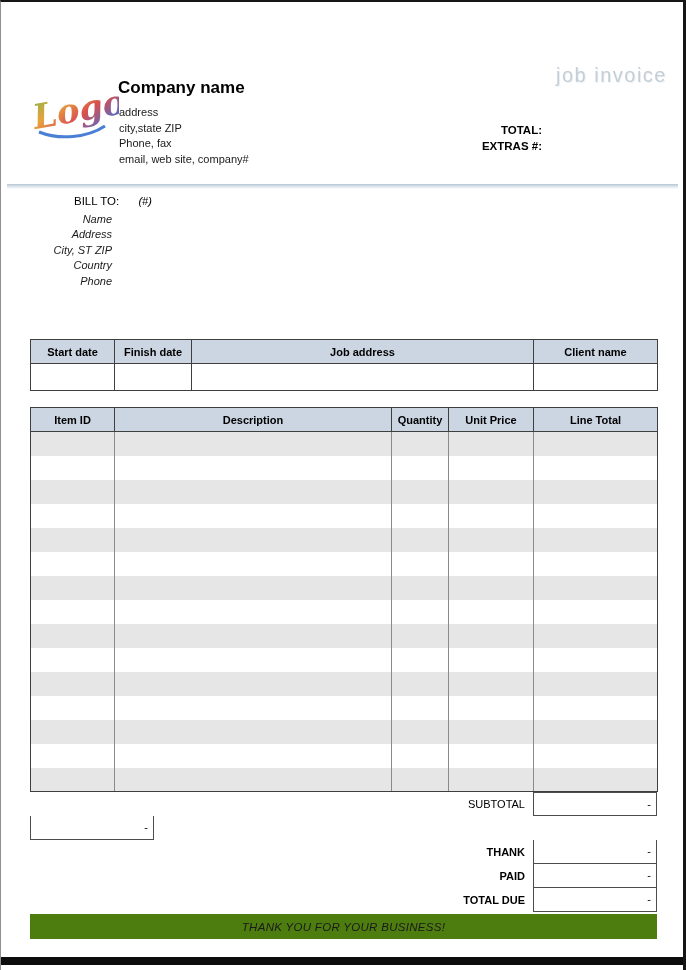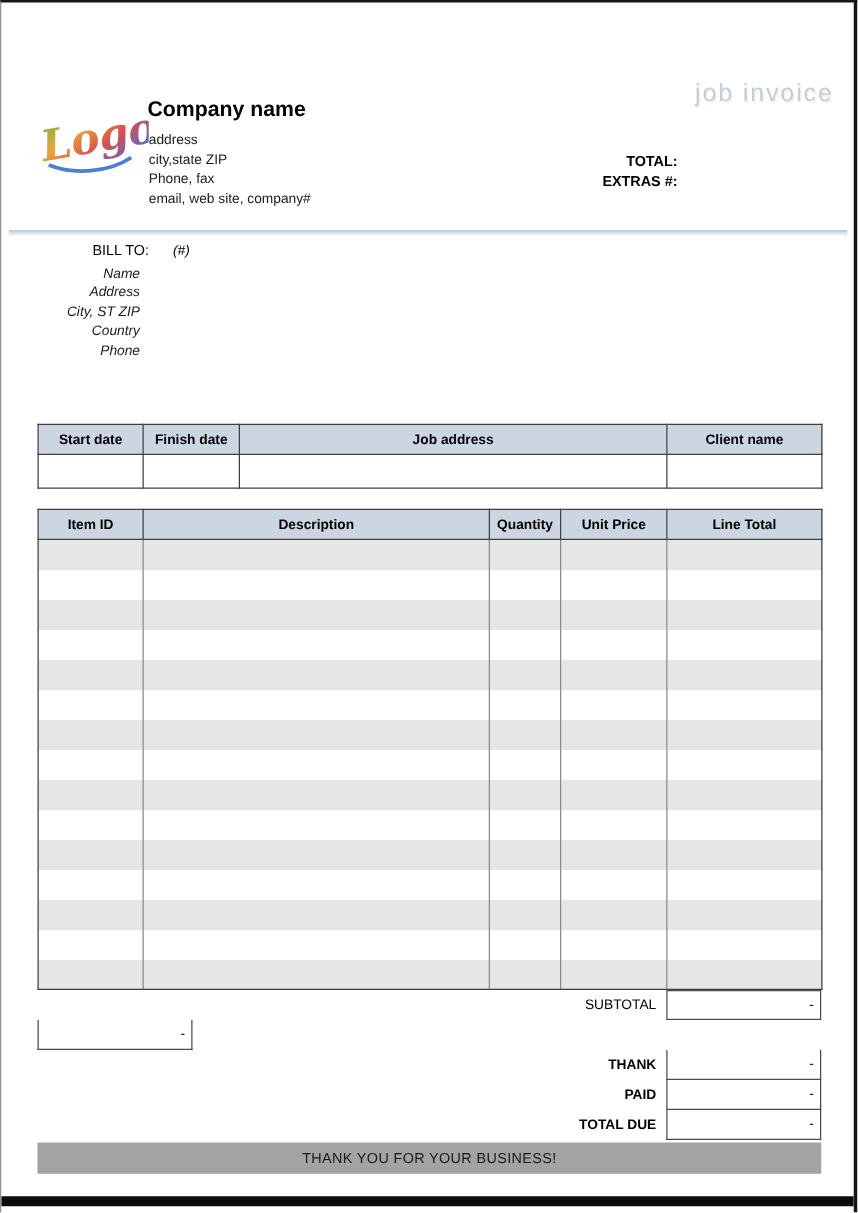--- a/index.html
+++ b/index.html
@@ -39,22 +39,22 @@
   .items-table td:first-child{border-left-color:#3f3f3f;}
   .items-table td:last-child{border-right-color:#3f3f3f;}
   .items-table tbody tr:last-child td{border-bottom:1px solid #3f3f3f;}
   .items-table tbody tr:nth-child(odd) td{background:var(--row-stripe);}
   .totals{width:627px;}
   .totals-row{display:flex;height:24px;}
   .totals-label{width:503px;text-align:right;padding-right:8px;font-size:11px;line-height:24px;}
   .totals-row.bold .totals-label{font-weight:bold;}
   .totals-value{width:124px;border:1px solid #4c4c4c;font-size:11px;line-height:22px;text-align:right;padding-right:5px;background:#fff;}
   .totals-row + .totals-row .totals-value{border-top:0;}
-  .thanks{margin-top:2px;height:25px;background:#a3a3a3;display:flex;align-items:center;justify-content:center;
-    font-size:11.5px;color:#1a1a1a;letter-spacing:.3px;}
+  .thanks{margin-top:2px;height:25px;background:#4d7c0f;display:flex;align-items:center;justify-content:center;
+    font-size:11.5px;font-style:italic;color:#1a1a1a;letter-spacing:.3px;}
   .bottom-bar{position:absolute;left:0;right:0;bottom:5px;height:8px;background:#0c0c0c;}
 </style>
 </head>
 <body>
 
 <div class="page">
 
   <div class="logo-wrap">
     <svg width="90" height="62" viewBox="0 0 90 62">
       <defs>

